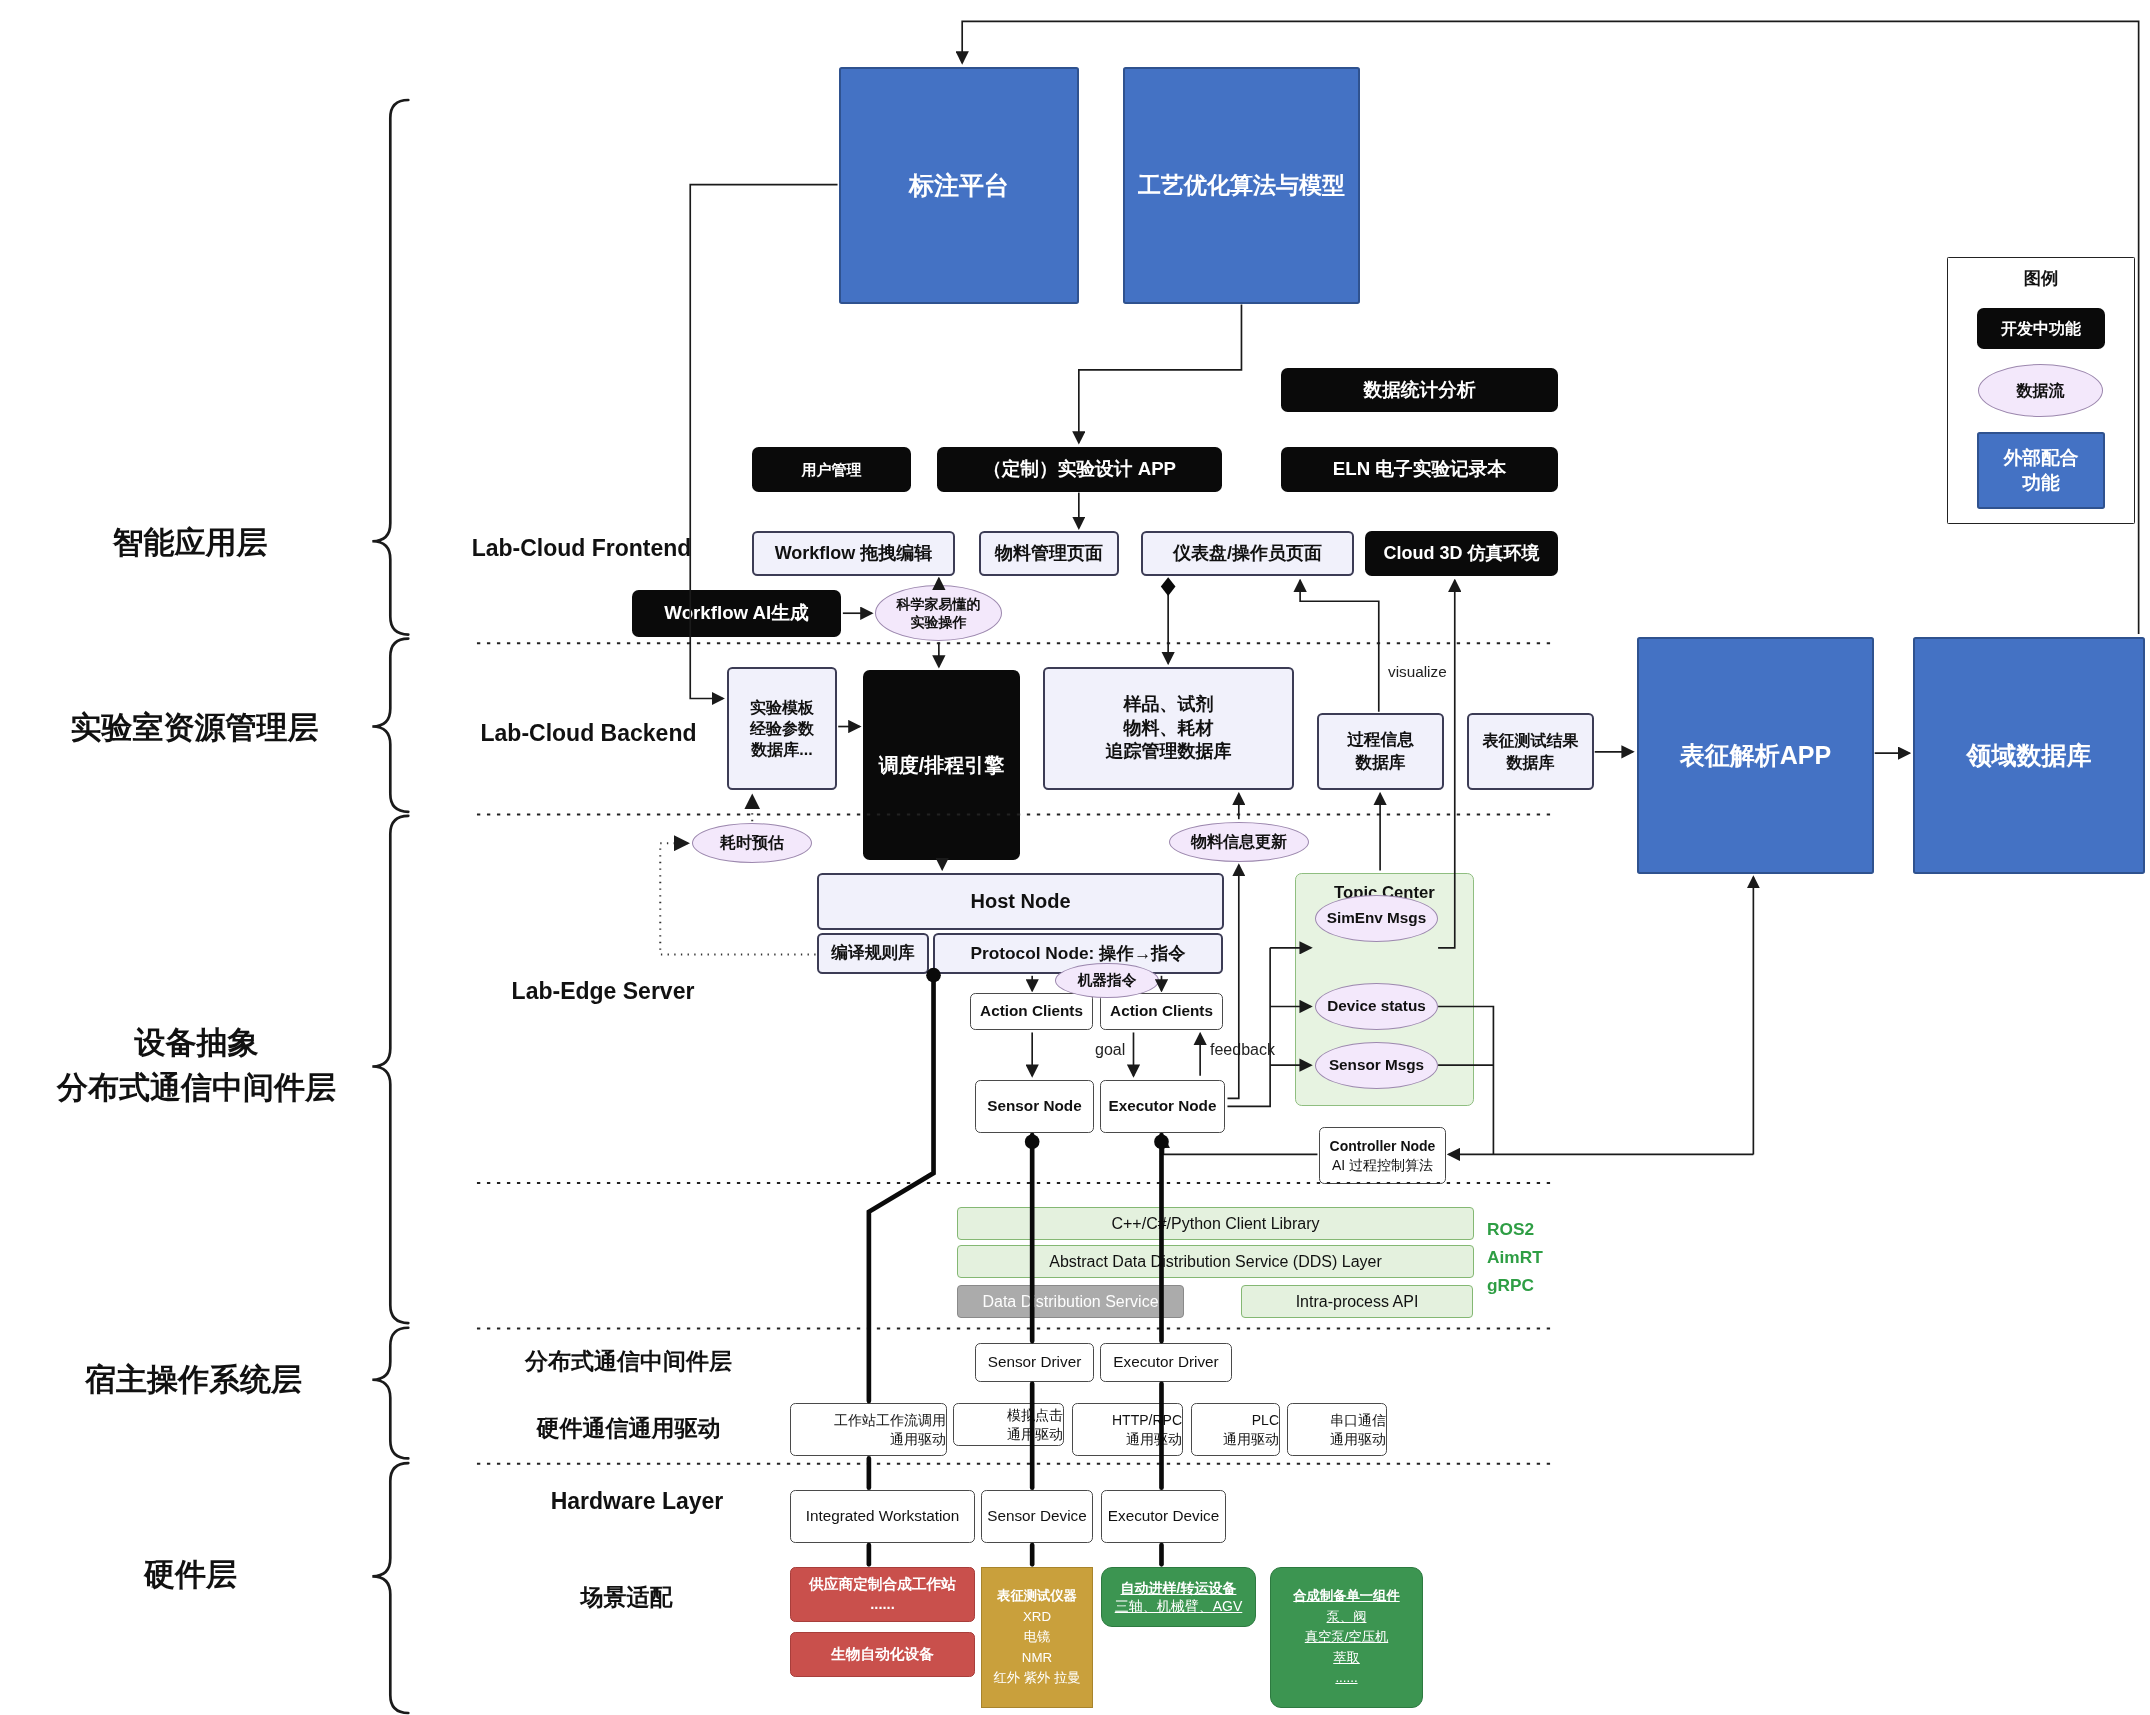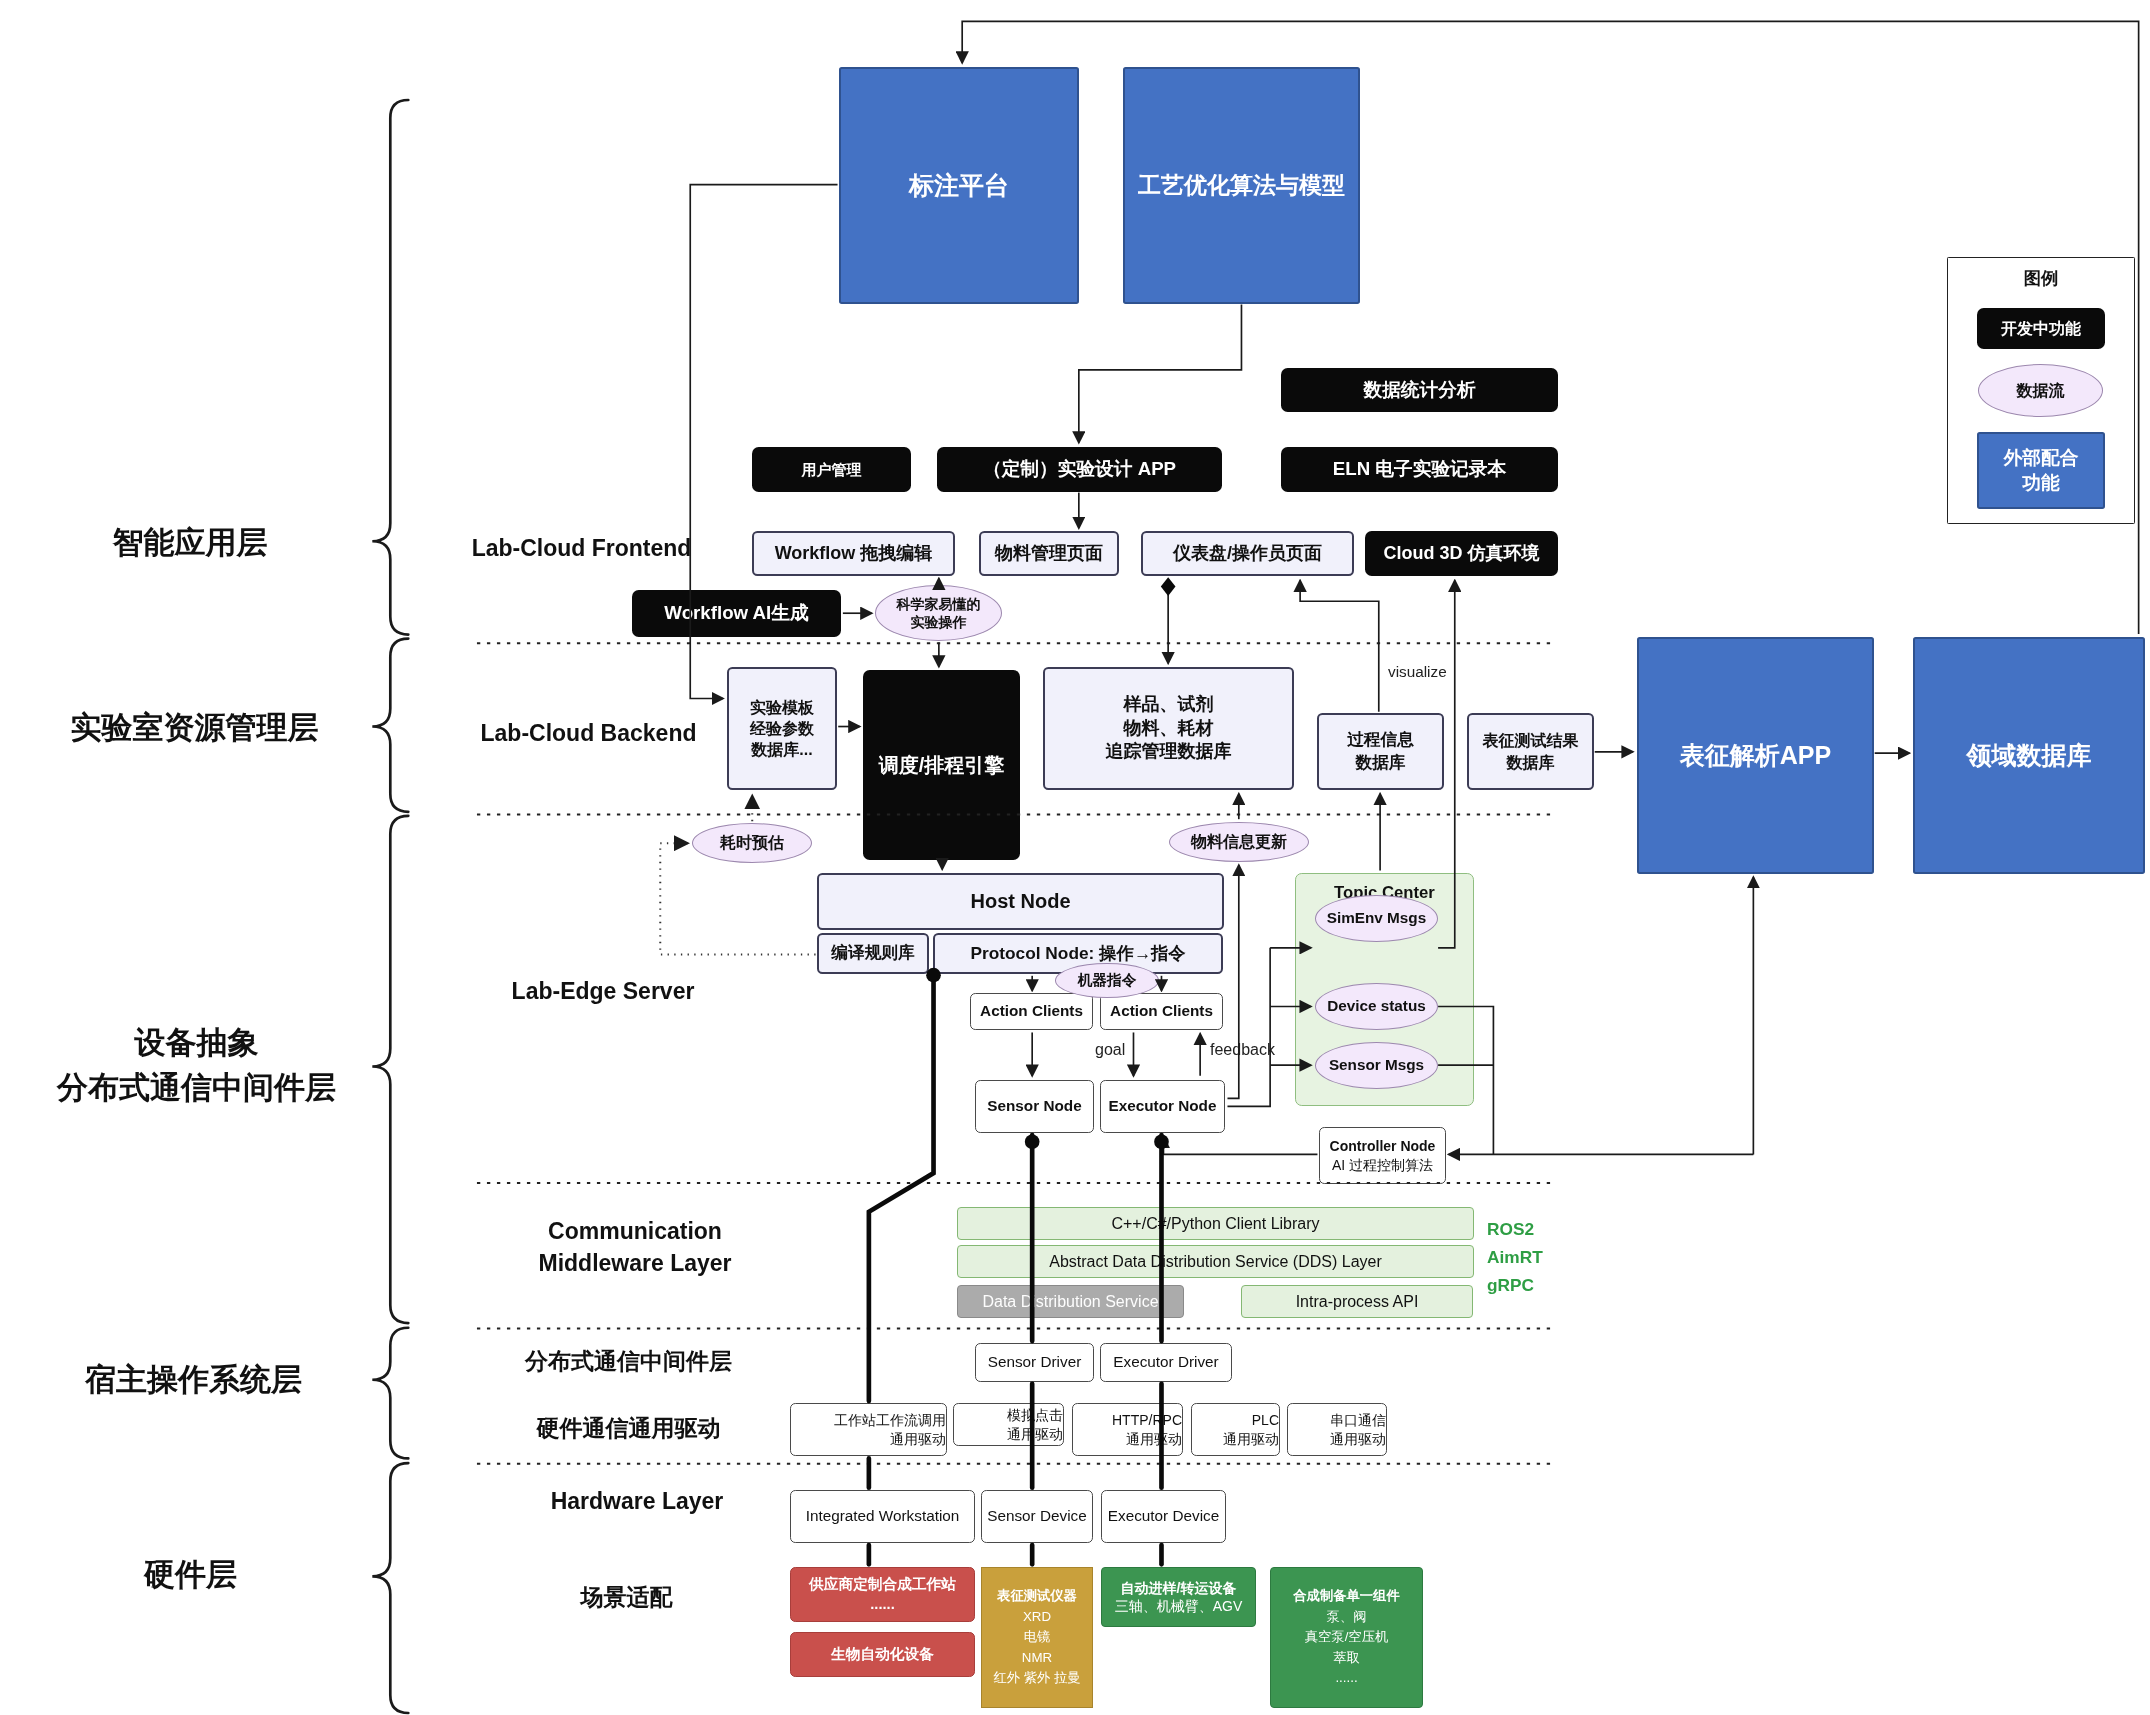--- a/index.html
+++ b/index.html
@@ -12,21 +12,21 @@
   .black{background:#0a0a0a;color:#fff;font-weight:700;border-radius:6.7px;}
   .light{background:#f1f1fb;border:2px solid #3c3c55;border-radius:5.3px;font-weight:700;}
   .white{background:#ffffff;border:1.7px solid #4a4a4a;border-radius:5.3px;font-weight:700;}
   .plain{font-weight:400;}
   .ellipse{background:#f3e8fb;border:1.7px solid #9c88ae;border-radius:50%;font-weight:700;}
   .greenbox{background:#e7f3e1;border:1.7px solid #8fbe80;border-radius:6.7px;justify-content:flex-start;}
   .greenrow{background:#e4f1de;border:1.3px solid #84b873;border-radius:4px;font-weight:400;}
   .grayrow{background:#ababab;border:1.3px solid #8a8a8a;border-radius:4px;color:#fdfdfd;font-weight:400;}
   .red{background:#c9504c;border:1.3px solid #a83e3b;color:#fff;font-weight:700;border-radius:5.3px;}
   .gold{background:#c9a03c;border:1.3px solid #a8842c;color:#fff;font-weight:700;border-radius:0;}
-  .hgreen{background:#3c9551;border:1.3px solid #2d7a40;color:#fff;font-weight:700;border-radius:4px;}
+  .hgreen{background:#3c9551;border:1.3px solid #2d7a40;color:#fff;font-weight:700;border-radius:11px;text-decoration:underline;}
   .stack span{display:block;}
   .stack span:first-child{font-weight:700;}
   .drv{font-weight:400;font-size:14px;align-items:flex-end;}
   .seclabel{font-weight:700;font-size:23px;display:flex;flex-direction:column;
             align-items:center;justify-content:center;text-align:center;line-height:1.4;}
   .laylabel{font-weight:700;font-size:31px;display:flex;flex-direction:column;
             align-items:center;justify-content:center;text-align:center;line-height:1.45;}
   .edgelbl{font-size:15.3px;color:#222;}
   .proto{font-size:17.3px;font-weight:700;color:#2e9e44;}
   svg.connectors{position:absolute;left:0;top:0;z-index:50;pointer-events:none;}
@@ -42,24 +42,20 @@
   <div class="abs laylabel" style="left:40px;top:1019px;width:313px;height:93px">
     <span>设备抽象</span>
     <span>分布式通信中间件层</span>
   </div>
   <div class="abs laylabel" style="left:60px;top:1360px;width:267px;height:40px">宿主操作系统层</div>
   <div class="abs laylabel" style="left:127px;top:1555px;width:127px;height:40px">硬件层</div>
 
   <div class="abs seclabel" style="left:450px;top:532px;width:263px;height:33px">Lab-Cloud Frontend</div>
   <div class="abs seclabel" style="left:457px;top:717px;width:263px;height:33px">Lab-Cloud Backend</div>
   <div class="abs seclabel" style="left:493px;top:975px;width:220px;height:33px">Lab-Edge Server</div>
-  <div class="abs seclabel" style="left:520px;top:1212px;width:230px;height:70px">
-    <span>Communication</span>
-    <span>Middleware Layer</span>
-  </div>
   <div class="abs seclabel" style="left:517px;top:1345px;width:223px;height:33px">分布式通信中间件层</div>
   <div class="abs seclabel" style="left:517px;top:1412px;width:223px;height:33px">硬件通信通用驱动</div>
   <div class="abs seclabel" style="left:527px;top:1485px;width:220px;height:33px">Hardware Layer</div>
   <div class="abs seclabel" style="left:570px;top:1581px;width:113px;height:33px">场景适配</div>
 
   <div class="abs box blue" style="left:839px;top:67px;width:240px;height:237px;font-size:25px">标注平台</div>
   <div class="abs box blue" style="left:1123px;top:67px;width:237px;height:237px;font-size:23px">工艺优化算法与模型</div>
 
   <div class="abs box black" style="left:1281px;top:368px;width:277px;height:44px;font-size:18.7px">数据统计分析</div>
   <div class="abs box black" style="left:752px;top:447px;width:159px;height:45px;font-size:15px">用户管理</div>

